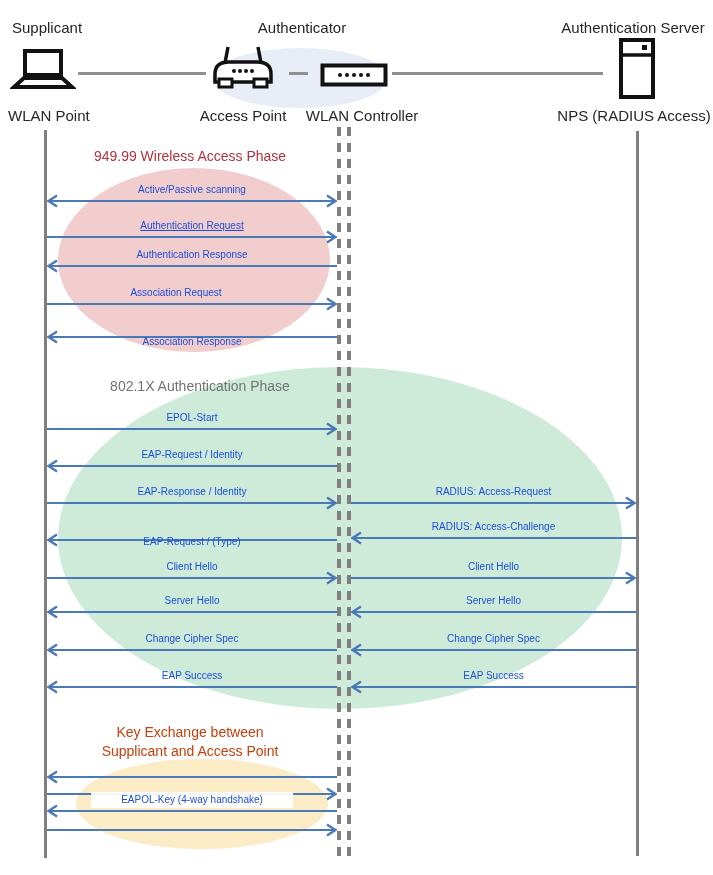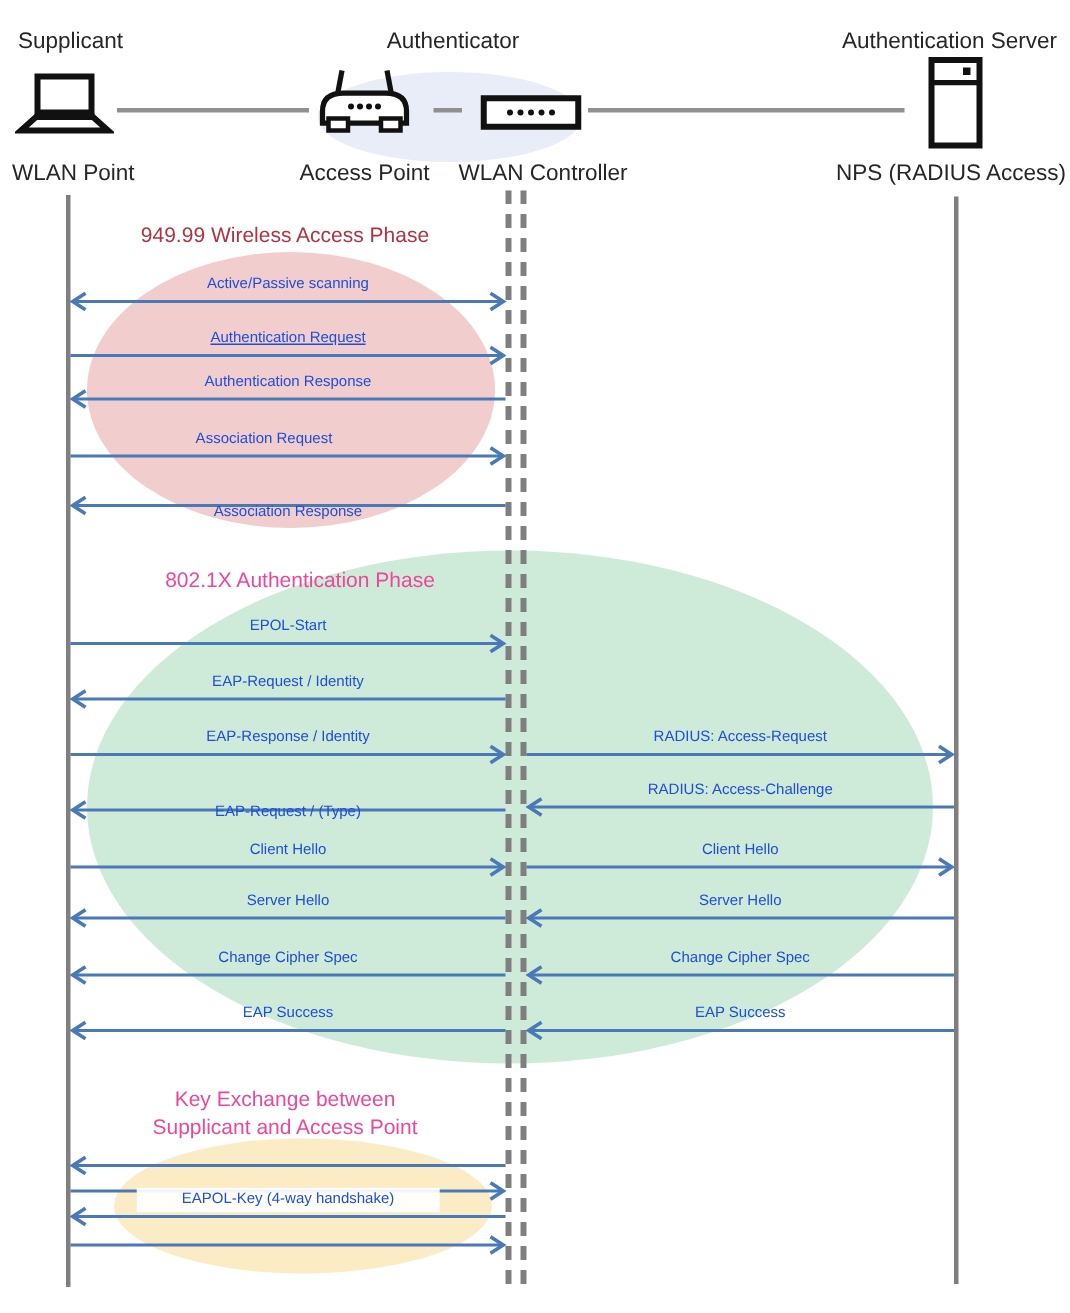--- a/index.html
+++ b/index.html
@@ -76,22 +76,22 @@
   <div class="abs ellipse" style="left: 58px; top: 168px; width: 272px; height: 184px; background: rgb(242, 205, 206);"></div>
   <div class="abs ellipse" style="left: 58px; top: 367px; width: 564px; height: 342px; background: rgb(206, 235, 218);"></div>
   <div class="abs ellipse" style="left: 76px; top: 759px; width: 252px; height: 90px; background: rgb(252, 236, 197);"></div>
 
   <div class="lifeline" style="left: 44px; top: 130px; height: 728px; background: rgb(127, 127, 127);"></div>
   <div class="dashline" style="left:337px;top:127px;height:730px"></div>
   <div class="dashline" style="left:347px;top:127px;height:730px"></div>
   <div class="lifeline" style="left: 636px; top: 131px; height: 725px; background: rgb(127, 127, 127);"></div>
 
   <div class="phase-title cx" style="left: 190px; top: 147px; color: rgb(175, 51, 64);">949.99 Wireless Access Phase</div>
-  <div class="phase-title cx" style="left: 200px; top: 377px; color: #ec4899;">802.1X Authentication Phase</div>
-  <div class="phase-title cx" style="left: 190px; top: 723px; color: #ec4899;">
+  <div class="phase-title cx" style="left: 200px; top: 377px; color: #737373;">802.1X Authentication Phase</div>
+  <div class="phase-title cx" style="left: 190px; top: 723px; color: #c2410c;">
     <div>Key Exchange between</div>
     <div>Supplicant and Access Point</div>
   </div>
 
   <div id="messages">
       <div class="msg-label" style="left: 192px; top: 182px;">Active/Passive scanning</div>
       <svg width="290" height="14" class="msg-arrow" style="left: 47px; top: 194px;">
         <line x1="3" x2="287" y1="7" y2="7" stroke="#4A79B8" stroke-width="2"></line>
         <polyline points="10,1.5 1.5,7 10,12.5" fill="none" stroke="#4A79B8" stroke-width="2.4"></polyline>
         <polyline points="280,1.5 288.5,7 280,12.5" fill="none" stroke="#4A79B8" stroke-width="2.4"></polyline>

